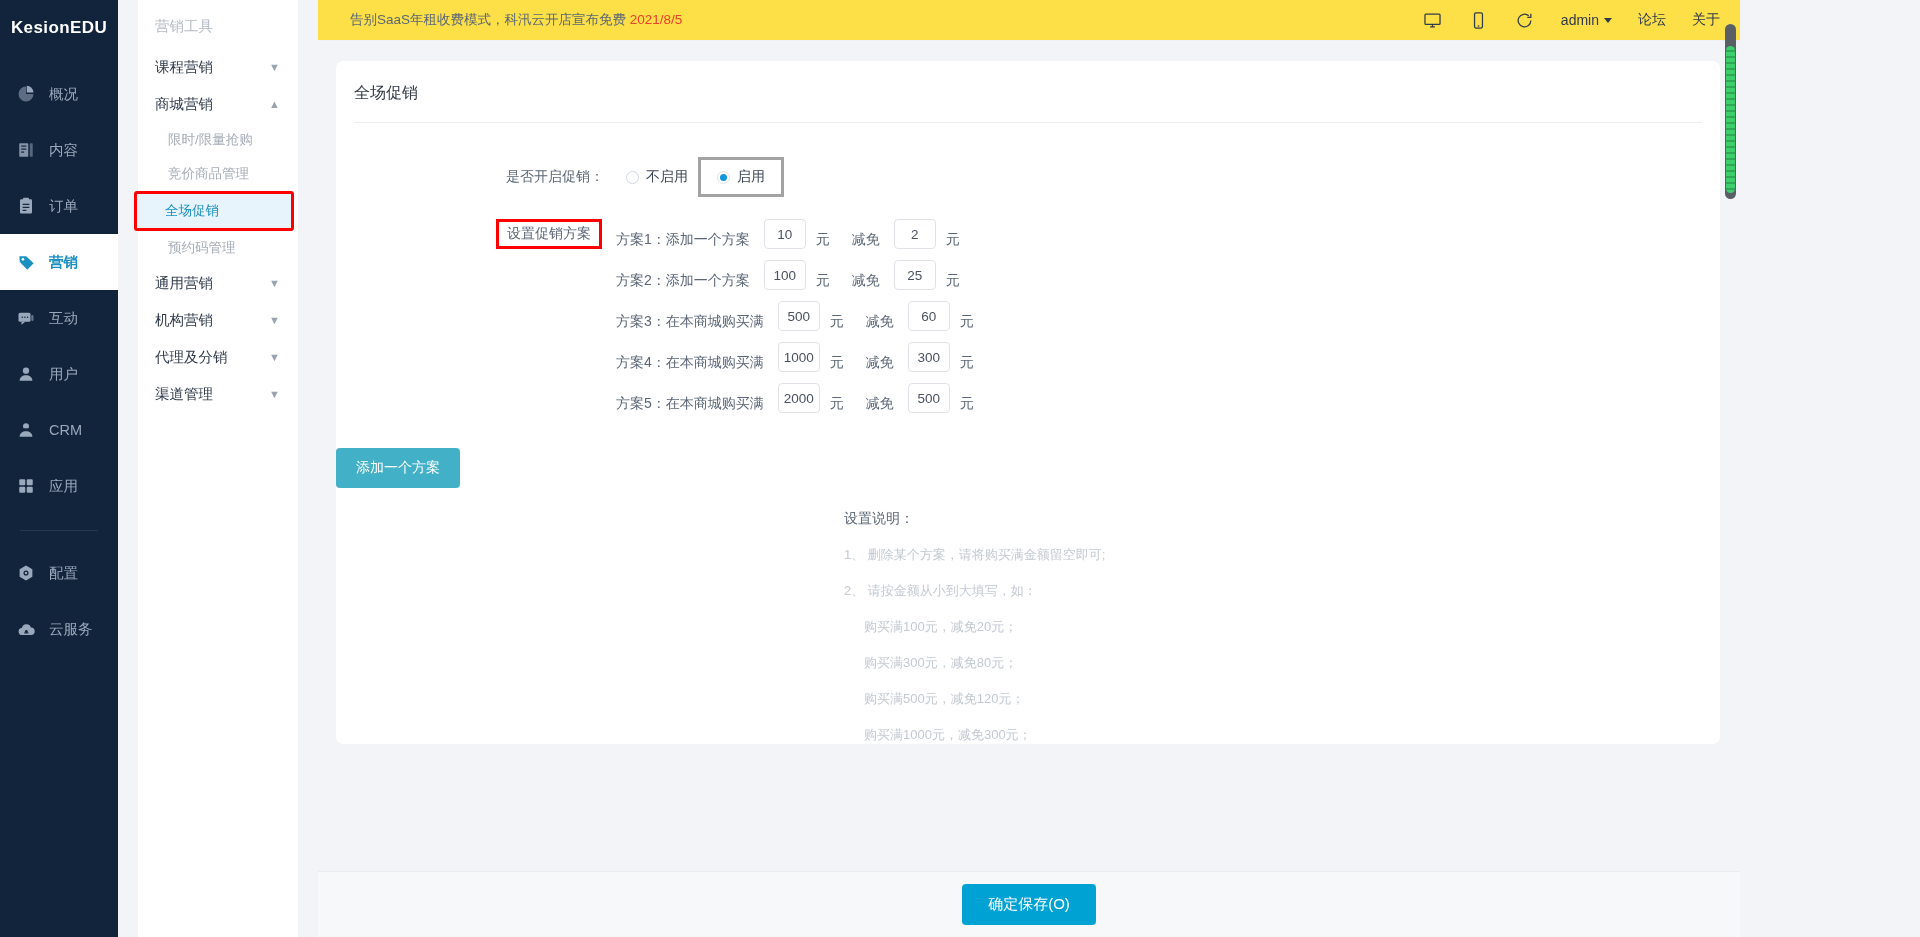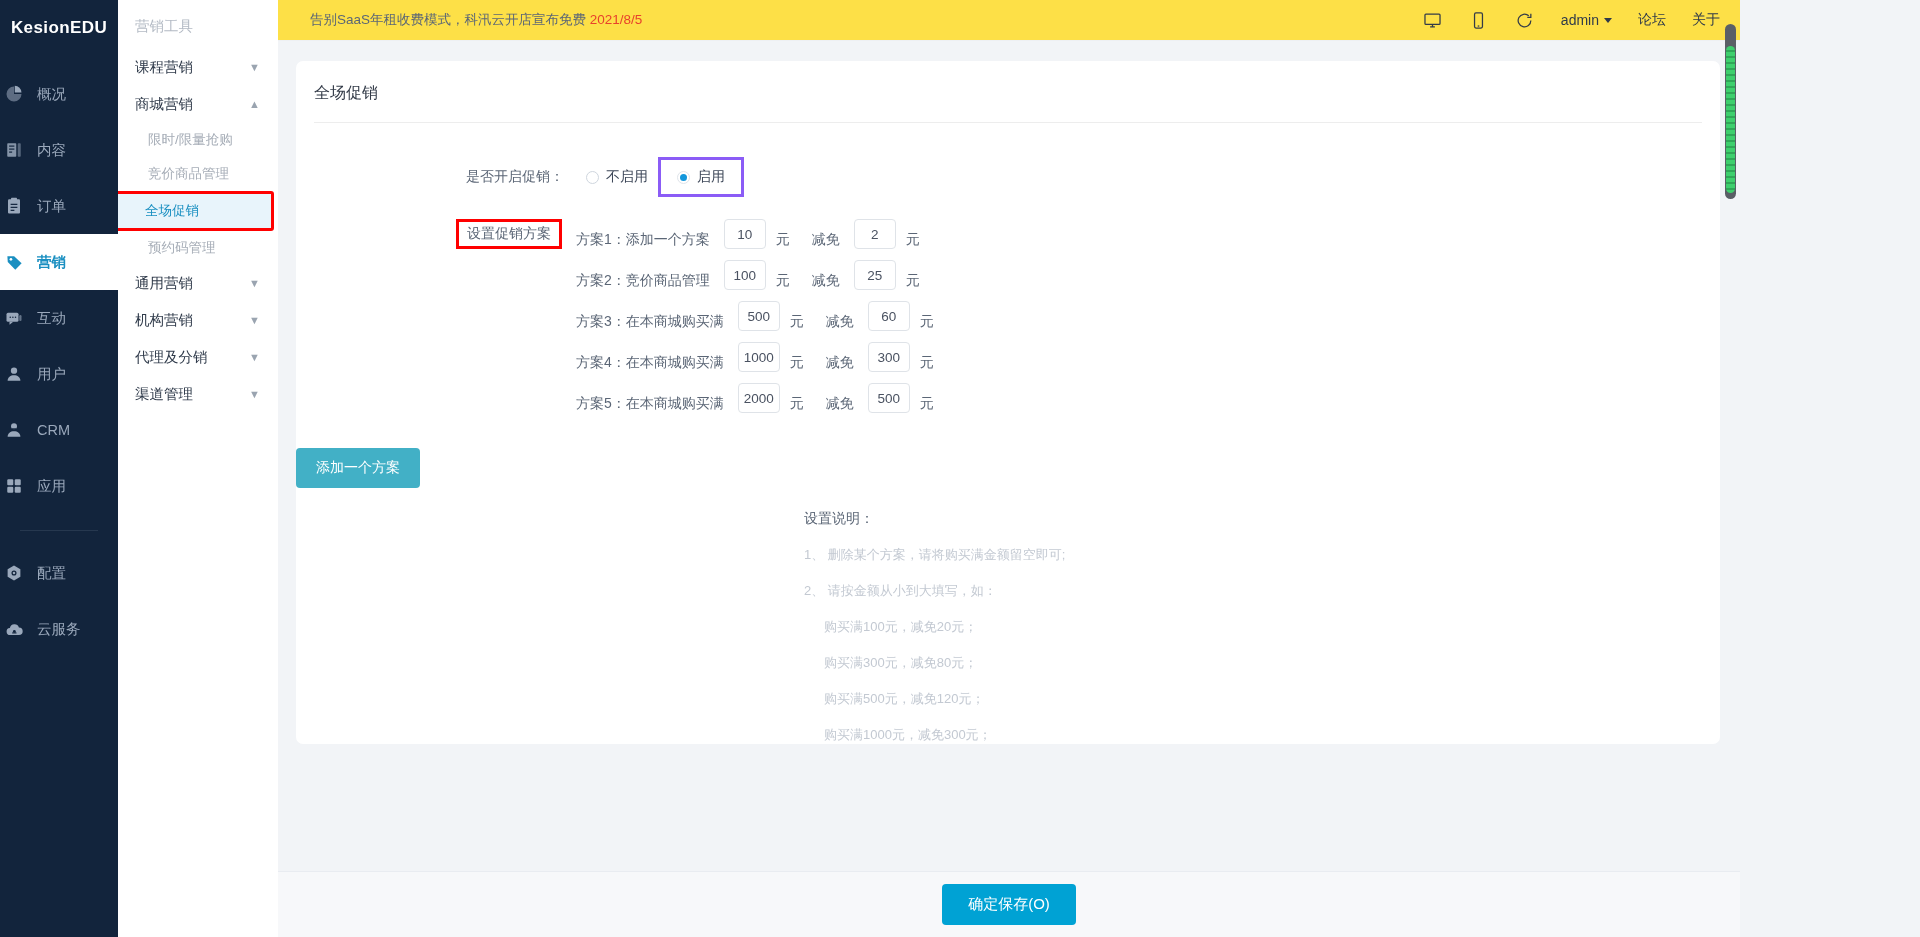--- a/index.html
+++ b/index.html
@@ -3,38 +3,38 @@
 <meta charset="utf-8">
 <style>
   * { box-sizing: border-box; }
   html, body {
     margin: 0; padding: 0;
     width: 1920px; height: 937px;
     overflow: hidden;
     font-family: "Liberation Sans", "DejaVu Sans", sans-serif;
     background: #f2f4f7;
   }
-  #app { position: relative; width: 1740px; height: 937px; display: flex; }
+  #app { position: relative; width: 1740px; height: 937px; display: flex; gap: 20px; }
 
   
   .rail {
     width: 118px; min-width: 118px; height: 937px;
     background: #12243c;
     position: relative;
     z-index: 5;
   }
   .brand {
     height: 44px; display: flex; align-items: center; justify-content: center;
     color: #ffffff; font-size: 17px; font-weight: bold; letter-spacing: .4px;
     margin-top: 6px;
   }
   .rail-list { margin-top: 16px; }
   .rail-item {
     height: 56px; display: flex; align-items: center; gap: 13px;
-    padding-left: 4px; color: #9aa8bb; font-size: 14.5px;
+    padding-left: 16px; color: #9aa8bb; font-size: 14.5px;
     position: relative; cursor: pointer;
   }
   .rail-item .ico { width: 20px; height: 20px; display: flex; align-items: center; justify-content: center; }
   .rail-item .ico svg { display: block; }
   .rail-item.active {
     background: #ffffff; color: #1a8fc1; font-weight: bold;
   }
   .rail-item.active .ico svg { fill: #1a8fc1; }
   
   .rail-item.active::before,
@@ -102,21 +102,21 @@
     font-size: 14px; color: #3d4插; color: #3d4758; padding: 6px 10px;
   }
   .radio .dot {
     width: 13px; height: 13px; border-radius: 50%; border: 1px solid #cfd6de;
     background: #fff; display: flex; align-items: center; justify-content: center;
   }
   .radio.sel .dot { border-color: #dfe4ea; }
   .radio.sel .dot::after {
     content: ""; width: 7px; height: 7px; border-radius: 50%; background: #1296db;
   }
-  .hl-box { border: 3px solid #8b5cf6; padding: 2px 6px; display:inline-flex; align-items:center;}
+  .hl-box { border: 3px solid #a3a3a3; padding: 2px 6px; display:inline-flex; align-items:center;}
 
   .plan-row { display: flex; align-items: flex-end; margin-bottom: 11px; }
   .plan-badge-cell { width: 280px; min-width: 280px; display: flex; justify-content: flex-end; padding-right: 14px; }
   .plan-badge { border: 3px solid #ff0000; padding: 3px 8px; font-size: 14px; color: #5b6676; }
   .plan-text { font-size: 14px; color: #5b6676; margin-right: 14px; white-space: nowrap; }
   .num-input {
     width: 42px; height: 30px; border: 1px solid #dfe3e8; border-radius: 4px;
     font-size: 13.5px; color: #4a5costs; color: #4a5261; text-align: center;
     font-family: "Liberation Sans", sans-serif; background: #fff; outline: none; padding: 0 2px;
   }
@@ -370,21 +370,21 @@
                 </div>
                 <span class="plan-text">方案1：添加一个方案</span>
                 <input class="num-input" value="10" style="">
                 <span class="unit">元</span>
                 <span class="cut-label">减免</span>
                 <input class="num-input" value="2" style="">
                 <span class="unit last">元</span>
               </div>
               <div class="plan-row">
                 <div class="plan-badge-cell"></div>
-                <span class="plan-text">方案2：竞价商品管理</span>
+                <span class="plan-text">方案2：添加一个方案</span>
                 <input class="num-input" value="100" style="">
                 <span class="unit">元</span>
                 <span class="cut-label">减免</span>
                 <input class="num-input" value="25" style="">
                 <span class="unit last">元</span>
               </div>
               <div class="plan-row">
                 <div class="plan-badge-cell"></div>
                 <span class="plan-text">方案3：在本商城购买满</span>
                 <input class="num-input" value="500" style="">

